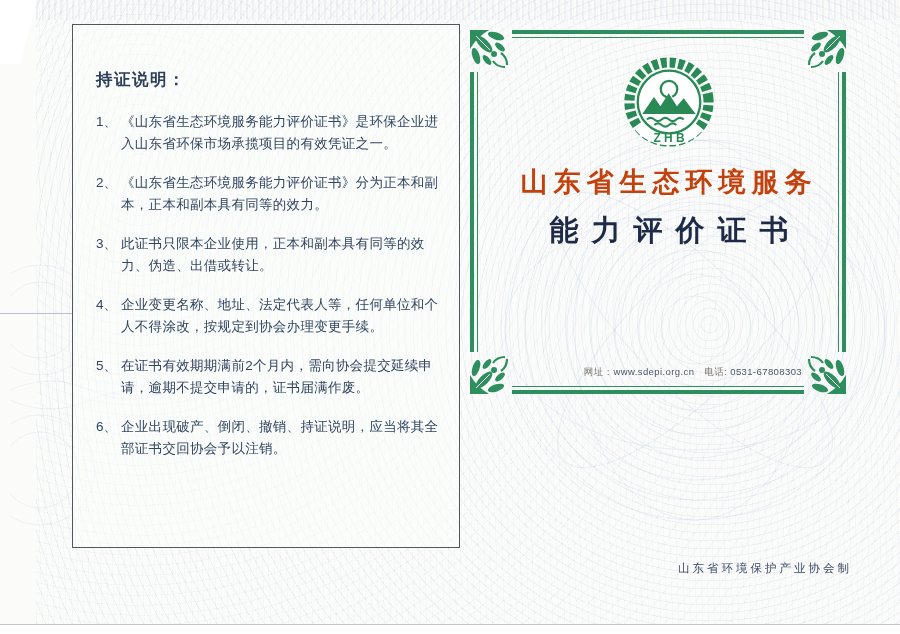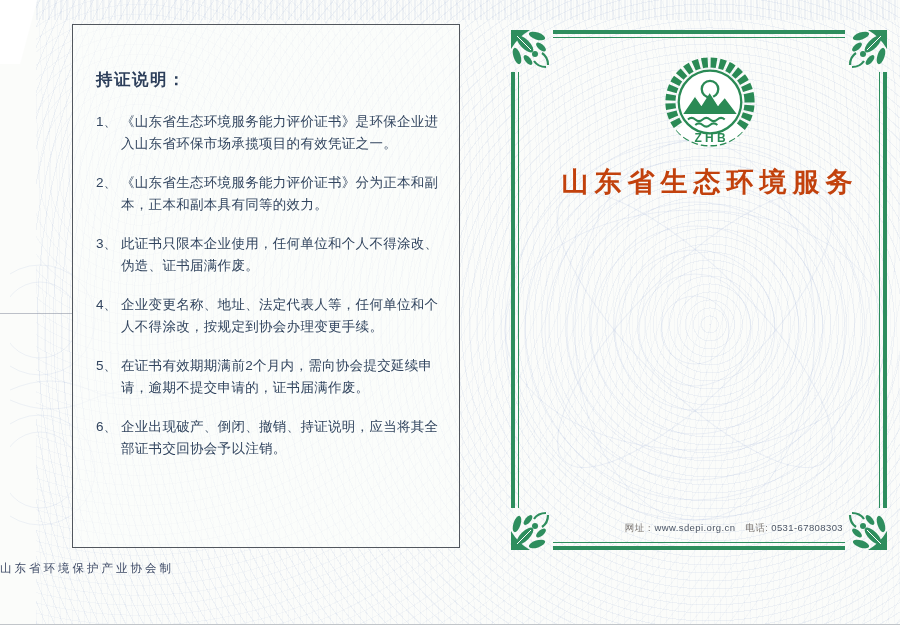--- a/index.html
+++ b/index.html
@@ -36,21 +36,21 @@
   .lp-inner { padding:44px 20px 0 23px; }
   .lp-title {
     margin:0 0 20px 0; font-size:16.5px; font-weight:bold;
     color:#2c3e5a; letter-spacing:1.5px;
   }
   .item { display:flex; margin-bottom:17px; color:#32455f; font-size:13.5px; line-height:22px; }
   .item .num { flex:0 0 25px; }
   .item .txt { flex:1; letter-spacing:0.3px; }
 
   
-  .right-page { position:absolute; left:511px; top:30px; width:376px; height:520px; }
+  .right-page { position:absolute; left:470px; top:30px; width:376px; height:364px; }
   .edge { position:absolute; background:#2e8e5e; }
   .edge.t  { left:42px; right:42px; top:0; height:4px; }
   .edge.tt { left:42px; right:42px; top:7px; height:1px; }
   .edge.b  { left:42px; right:42px; bottom:0; height:4px; }
   .edge.bt { left:42px; right:42px; bottom:7px; height:1px; }
   .edge.l  { top:42px; bottom:42px; left:0; width:4px; }
   .edge.lt { top:42px; bottom:42px; left:7px; width:1px; }
   .edge.r  { top:42px; bottom:42px; right:0; width:4px; }
   .edge.rt { top:42px; bottom:42px; right:7px; width:1px; }
   .corner { position:absolute; width:46px; height:46px; }
@@ -63,21 +63,21 @@
   .cover-title1 { margin-top:12px; font-size:27px; font-weight:bold; color:#c2410c; letter-spacing:6px; }
   .cover-title2 { margin-top:11px; font-size:29px; font-weight:bold; color:#1e2b48; letter-spacing:13px; text-indent:13px; }
   .cover-copy   { margin-top:18px; font-size:20px; font-weight:500; color:#22304e; letter-spacing:2px; }
 
   .contact { position:absolute; right:44px; bottom:15px; font-size:9.5px; letter-spacing:0.4px; white-space:nowrap; }
   .contact .lbl { color:#7a7470; }
   .contact .val { color:#4b5565; }
   .contact .gap { display:inline-block; width:10px; }
 
   .issuer {
-    position:absolute; left:0; right:48px; top:561px; text-align:left;
+    position:absolute; left:0; right:48px; top:561px; text-align:right;
     font-size:11.5px; color:#3e4a66; letter-spacing:3px;
   }
 </style>
 </head>
 <body>
 
 <div class="sheet">
 
   <div class="guilloche"></div>
   <div class="top-band"></div>
@@ -121,21 +121,21 @@
       <div class="item">
         <span class="num">1、</span>
         <span class="txt">《山东省生态环境服务能力评价证书》是环保企业进入山东省环保市场承揽项目的有效凭证之一。</span>
       </div>
       <div class="item">
         <span class="num">2、</span>
         <span class="txt">《山东省生态环境服务能力评价证书》分为正本和副本，正本和副本具有同等的效力。</span>
       </div>
       <div class="item">
         <span class="num">3、</span>
-        <span class="txt">此证书只限本企业使用，任何单位和个人不得涂改、伪造、证书届满作废。</span>
+        <span class="txt">此证书只限本企业使用，正本和副本具有同等的效力、伪造、出借或转让。</span>
       </div>
       <div class="item">
         <span class="num">4、</span>
         <span class="txt">企业变更名称、地址、法定代表人等，任何单位和个人不得涂改，按规定到协会办理变更手续。</span>
       </div>
       <div class="item">
         <span class="num">5、</span>
         <span class="txt">在证书有效期期满前2个月内，需向协会提交延续申请，逾期不提交申请的，证书届满作废。</span>
       </div>
       <div class="item">
@@ -221,20 +221,21 @@
         <circle cx="50" cy="50" r="34" fill="#ffffff" stroke="#2a8a55" stroke-width="2.5"></circle>
         <circle cx="50" cy="36" r="9" fill="#ffffff" stroke="#2a8a55" stroke-width="2.5"></circle>
         <path d="M21,63 L34,44 L41,54 L50,40 L59,54 L66,46 L79,63 Z" fill="#2a8a55"></path>
         <path d="M34,44 L41,54 M50,40 L59,54" stroke="#ffffff" stroke-width="1.2" fill="none"></path>
         <path d="M26,69 q4,-3.5 8,0 t8,0 t8,0 t8,0 t8,0" stroke="#2a8a55" stroke-width="2.2" fill="none"></path>
         <path d="M34,75 q4,-3.5 8,0 t8,0 t8,0" stroke="#2a8a55" stroke-width="2.2" fill="none"></path>
         <text x="50" y="93" text-anchor="middle" font-size="13" font-weight="bold" fill="#2a8a55" font-family="Liberation Sans, sans-serif">Z H B</text>
       </svg>
 
       <div class="cover-title1">山东省生态环境服务</div>
+      <div class="cover-title2">能力评价证书</div>
     </div>
 
     <div class="contact">
       <span class="lbl">网址：</span><span class="val">www.sdepi.org.cn</span><span class="gap"></span><span class="lbl">电话: </span><span class="val">0531-67808303</span>
     </div>
   </div>
 
   <div class="issuer">山东省环境保护产业协会制</div>
 
 </div>

